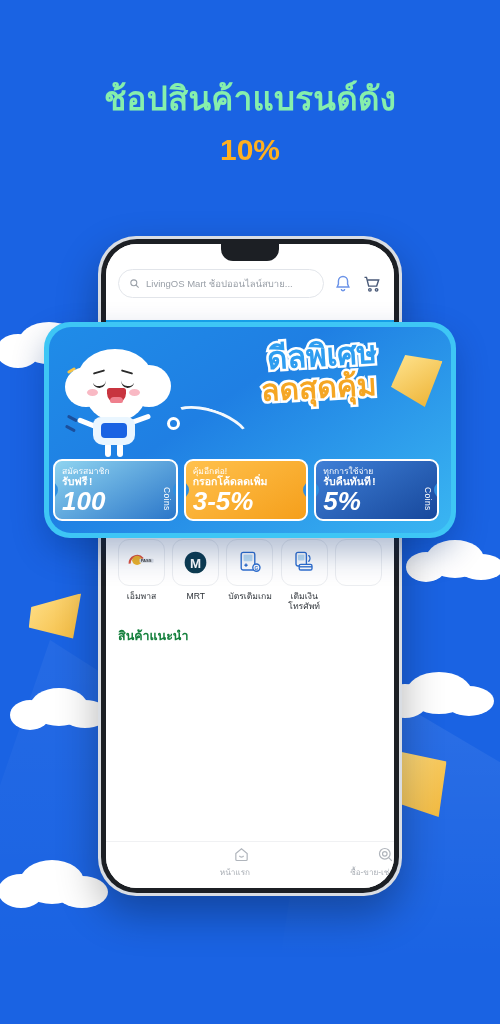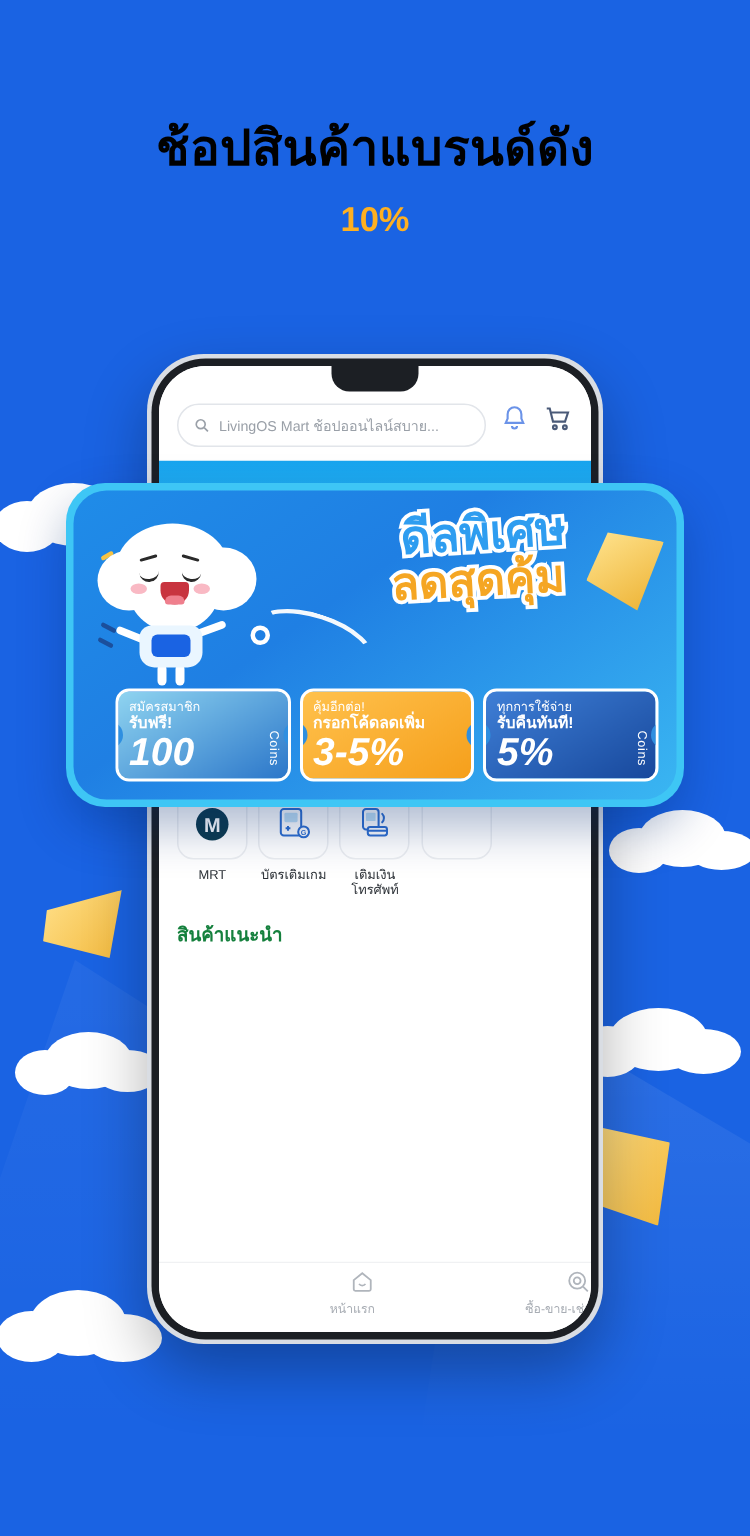--- a/index.html
+++ b/index.html
@@ -51,38 +51,38 @@
      box-shadow:0 0 12px rgba(255,214,110,.55);}
   .fk1{ left:28px; top:596px; width:58px; height:46px;
      clip-path:polygon(8% 18%,96% 0,74% 96%,0 62%); transform:rotate(-6deg);}
   .fk2{ left:402px; top:368px; width:48px; height:52px;
      clip-path:polygon(10% 6%,100% 20%,84% 100%,0 78%); transform:rotate(12deg);}
   .fk3{ left:388px; top:748px; width:62px; height:72px;
      clip-path:polygon(26% 0,100% 26%,72% 100%,0 66%); transform:rotate(-10deg);}
 
   
   .hero{ position:absolute; left:0; right:0; top:78px; text-align:center; z-index:4;}
-  .hero-title{ color:#000000; font-size:33px; font-weight:bold; letter-spacing:.3px; line-height:1.25;}
+  .hero-title{ color:#86efac; font-size:33px; font-weight:bold; letter-spacing:.3px; line-height:1.25;}
   .hero-sub{ margin-top:14px; font-size:22px; color:#eaf1ff; display:flex;
      justify-content:center; align-items:baseline; gap:12px;}
-  .hero-pct{ color:#ffb020; font-size:23px; font-weight:bold;}
+  .hero-pct{ color:#ffb020; font-size:30px; font-weight:bold;}
 
   
   .phone{ position:absolute; left:98px; top:236px; width:304px; height:660px; z-index:5;
      border-radius:38px; background:#d9dde3; padding:3px;
      box-shadow:0 18px 42px rgba(0,0,0,.30);}
   .phone-bezel{ width:100%; height:100%; border-radius:36px; background:#1c1f24; padding:5px;}
   .screen{ width:100%; height:100%; border-radius:31px; background:#fff; overflow:hidden;
      position:relative; display:flex; flex-direction:column;}
 
   .notch{ position:absolute; left:50%; transform:translateX(-50%); top:0;
      width:58px; height:17px; background:#1c1f24; border-radius:0 0 12px 12px; z-index:9;}
 
   
-  .searchrow{ display:flex; gap:9px; padding:25px 12px 9px 12px; background:#fff;}
+  .searchrow{ display:flex; align-items:center; gap:9px; padding:25px 12px 22px 12px; background:#fff;}
   .searchbox{ flex:1; height:29px; border:1px solid #e2e5ea; border-radius:16px;
      display:flex; align-items:center; gap:6px; padding:0 10px; background:#fff;}
   .search-ph{ font-size:9.5px; color:#9aa0a8; white-space:nowrap; overflow:hidden;}
   .topicon{ width:20px; height:20px; flex:0 0 auto;}
 
   
   .appbody{ flex:1; position:relative; background:#fff; overflow:hidden;}
   .blueband{ height:118px; background:linear-gradient(180deg,#18a5ef,#34c0f7 55%,#63d2fa);}
 
   .sheet{ background:#fff; border-radius:12px 12px 0 0; margin-top:-10px;
@@ -165,28 +165,28 @@
      transform:rotate(18deg); opacity:.95;}
   .swirl-dot{ position:absolute; left:118px; top:90px; width:13px; height:13px;
      border:3px solid #fff; border-radius:50%;}
 
   .promo-flake{ position:absolute; pointer-events:none;
      background:linear-gradient(135deg,#ffe490,#edb233);}
   .pf1{ right:14px; top:28px; width:44px; height:52px;
      clip-path:polygon(14% 6%,100% 0,86% 94%,0 72%); transform:rotate(14deg);}
 
   
-  .coupons{ position:absolute; left:28px; right:12px; bottom:12px; display:flex; gap:6px;border-radius:18px;}
+  .coupons{ position:absolute; left:4px; right:12px; bottom:12px; display:flex; gap:6px;border-radius:18px;}
   .coupon{ flex:1; border-radius:9px; padding:6px 7px 5px; position:relative; overflow:hidden;
      border:2.5px solid #fff;}
   .c1{ background:linear-gradient(150deg,#8fd4f0,#2b76c9);}
   .c2{ background:linear-gradient(150deg,#ffc14d,#f59f1b);}
   .c3{ background:linear-gradient(150deg,#3f7fd6,#17489c);}
   .cp-top{ font-size:8.5px; color:#fff; line-height:1.15;}
-  .cp-mid{ font-size:10.5px; color:#fff; font-weight:bold; line-height:1.2;}
+  .cp-mid{ font-size:10.5px; color:#fff; font-weight:bold; line-height:1.2;font-family:Liberation Mono, monospace;}
   .cp-big{ font-size:26px; color:#fff; font-weight:bold; line-height:1; margin-top:-1px;font-style:italic;}
   .cp-unit{ position:absolute; right:4px; bottom:8px; font-size:8.5px; color:#fff;
      writing-mode:vertical-rl; letter-spacing:.4px;}
   .notch-l,.notch-r{ position:absolute; width:9px; height:18px; background:#2f8fe0; top:50%;
      transform:translateY(-50%);}
   .notch-l{ left:-6px; border-radius:0 9px 9px 0;}
   .notch-r{ right:-6px; border-radius:9px 0 0 9px;}
 </style>
 </head>
 <body>
@@ -294,20 +294,31 @@
               </svg>
             </div>
             <span class="cat-label">น้ำดื่ม</span>
           </div>
 
           <div class="cat">
             <div class="cat-tile"></div>
             <span class="cat-label"></span>
           </div>
 
+          <div class="cat">
+            <div class="cat-tile">
+              <svg viewBox="0 0 34 24" width="28" height="20">
+                <path d="M2 14a9 9 0 0 1 16-6" fill="none" stroke="#e0503c" stroke-width="2.6"></path>
+                <ellipse cx="11" cy="10" rx="6" ry="5.5" fill="#f0b429"></ellipse>
+                <rect x="14" y="8" width="17" height="5" rx="1" fill="#dfe3e8"></rect>
+                <text x="22" y="12.4" font-size="5" fill="#444" font-weight="bold" text-anchor="middle" font-family="Liberation Sans">PASS</text>
+              </svg>
+            </div>
+            <span class="cat-label">เอ็มพาส</span>
+          </div>
 
           <div class="cat">
             <div class="cat-tile">
               <svg viewBox="0 0 30 30" width="25" height="25">
                 <circle cx="15" cy="15" r="13" fill="#0d3b4f"></circle>
                 <text x="15" y="21.5" font-size="16" fill="#fff" font-weight="bold" text-anchor="middle" font-family="Liberation Sans">M</text>
               </svg>
             </div>
             <span class="cat-label">MRT</span>
           </div>

